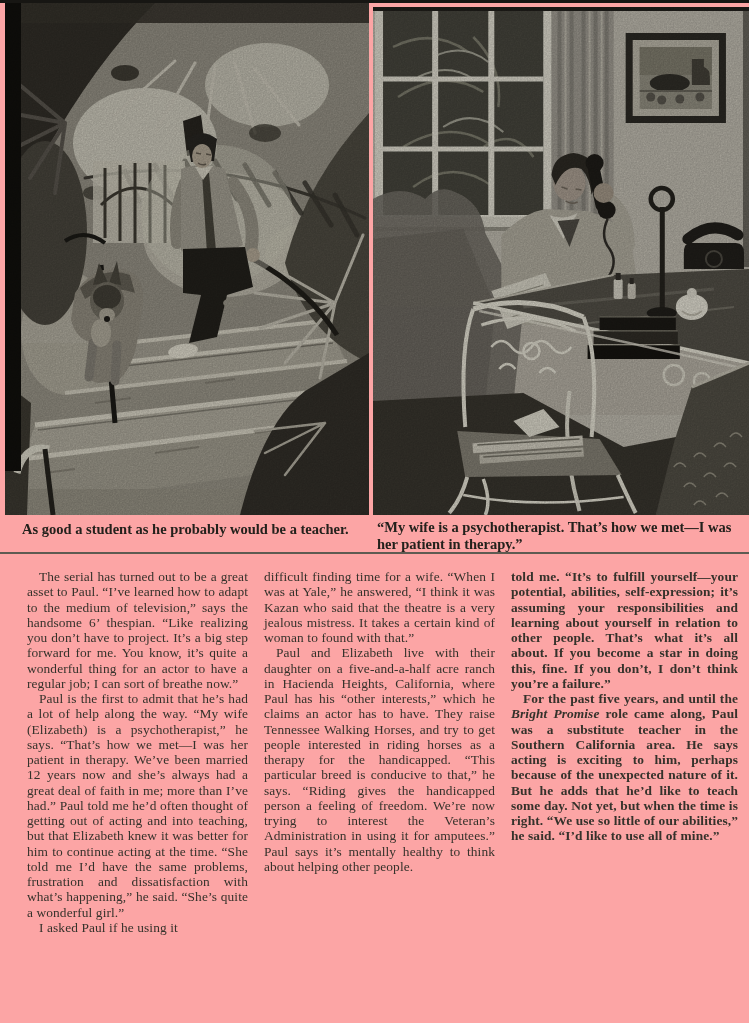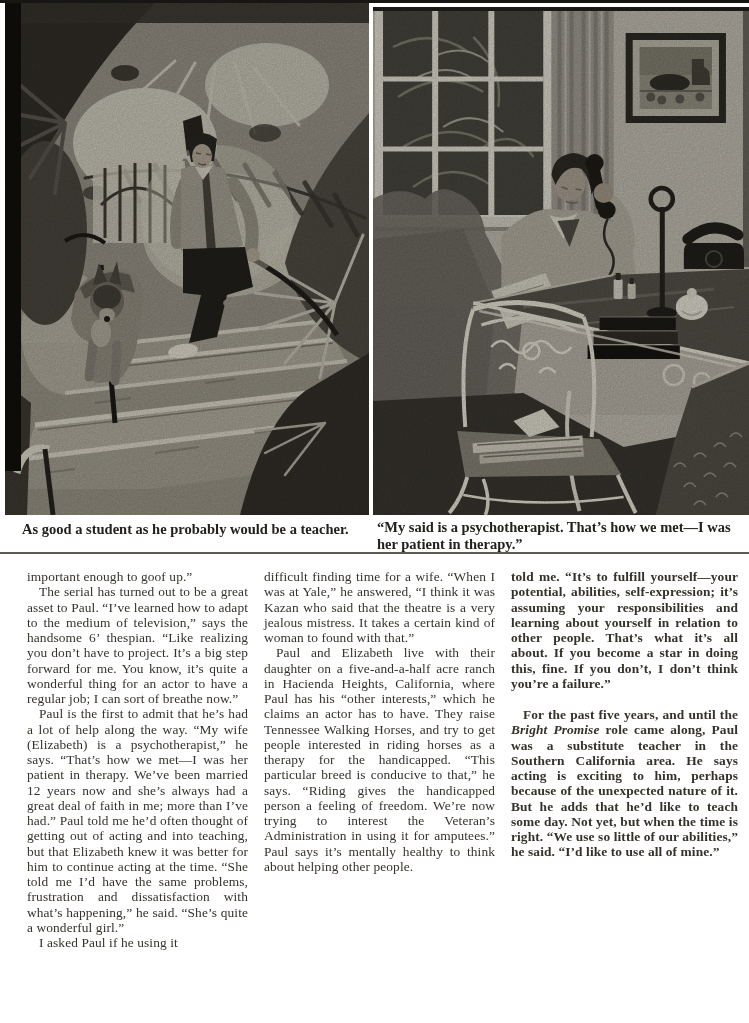--- a/index.html
+++ b/index.html
@@ -1,37 +1,37 @@
 <!DOCTYPE html>
 <html><head>
 <meta charset="utf-8">
 <style>
   html,body{margin:0;padding:0;background:#8a877e;}
   .page{position:relative;width:749px;height:1023px;overflow:hidden;
     background:linear-gradient(135deg,#b1aea5 0%,#bab7ae 38%,#b4b1a8 70%,#aeab a2 100%);
-    background-color:#ffffff;
+    background-color:#fca5a5;
     font-family:"Liberation Serif","DejaVu Serif",serif;}
   .page-top-edge{position:absolute;left:0;top:0;width:749px;height:3px;background:#171613;z-index:5;}
   figure{margin:0;}
   .photo{position:absolute;overflow:hidden;background:#8d897e;}
   .photo-left{left:5px;top:3px;width:364px;height:512px;}
   .photo-right{left:373px;top:7px;width:376px;height:508px;}
   .photo svg{display:block;width:100%;height:100%;}
   .caption{position:absolute;font-weight:bold;font-size:14.5px;line-height:17px;color:#23211c;}
   .caption-left{left:22px;top:521px;width:345px;}
   .caption-right{left:377px;top:519px;width:368px;}
   .rule{position:absolute;left:0;top:552px;width:749px;height:2px;background:#5e5b52;}
   .col{position:absolute;top:569px;font-size:13.4px;line-height:15.25px;text-align:justify;
     color:#35322b;letter-spacing:.1px;}
   #col1{left:27px;width:221px;}
   #col2{left:264px;width:231px;}
   #col3{left:511px;width:227px;font-weight:bold;}
   .para{margin:0;}
   .para.indent{text-indent:12px;}
-  .para.gap{margin-top:16px;}
+  .para.gap{margin-top:0;}
   .end-mark{display:inline-block;width:18px;height:11px;background:#12110e;margin-left:3px;}
 </style>
 </head>
 <body>
 
 <div class="page">
   <div class="page-top-edge"></div>
 
   <figure class="photo photo-left">
     <svg viewBox="0 0 364 512" preserveAspectRatio="none">
@@ -278,27 +278,26 @@
         <polygon points="318,380 375,356 375,508 282,508 300,436" fill="#4e4b42"></polygon>
         <path d="M318,380 L375,356" stroke="#b7b3a6" stroke-width="3"></path>
         <path d="M300,460 q6,-8 12,0 M320,450 q6,-8 12,0 M340,440 q6,-8 12,0 M310,480 q6,-8 12,0 M330,470 q6,-8 12,0 M350,460 q6,-8 12,0 M320,498 q6,-8 12,0 M342,490 q6,-8 12,0 M356,430 q6,-8 12,0" stroke="#8b8779" stroke-width="1.5" fill="none"></path>
       </g>
       <rect x="0" y="0" width="375" height="4" fill="#1f1d19"></rect>
       <rect width="375" height="508" filter="url(#grain)" opacity=".22"></rect>
     </svg>
   </figure>
 
   <div class="caption caption-left">As good a student as he probably would be a teacher.</div>
-  <div class="caption caption-right">“My said is a psychotherapist. That’s how we met—I was her patient in therapy.”</div>
+  <div class="caption caption-right">“My wife is a psychotherapist. That’s how we met—I was her patient in therapy.”</div>
 
   <div class="rule"></div>
 
   <div>
     <div class="col" id="col1">
-        <p class="para"><span>important enough to goof up.”</span></p>
         <p class="para indent"><span>The serial has turned out to be a great asset to Paul. “I’ve learned how to adapt to the medium of television,” says the handsome 6’ thespian. “Like realizing you don’t have to project. It’s a big step forward for me. You know, it’s quite a wonderful thing for an actor to have a regular job; I can sort of breathe now.”</span></p>
         <p class="para indent"><span>Paul is the first to admit that he’s had a lot of help along the way. “My wife (Elizabeth) is a psychotherapist,” he says. “That’s how we met—I was her patient in therapy. We’ve been married 12 years now and she’s always had a great deal of faith in me; more than I’ve had.” Paul told me he’d often thought of getting out of acting and into teaching, but that Elizabeth knew it was better for him to continue acting at the time. “She told me I’d have the same problems, frustration and dissatisfaction with what’s happening,” he said. “She’s quite a wonderful girl.”</span></p>
         <p class="para indent"><span>I asked Paul if he using it</span></p>
       </div>
     <div class="col" id="col2">
         <p class="para"><span>difficult finding time for a wife. “When I was at Yale,” he answered, “I think it was Kazan who said that the theatre is a very jealous mistress. It takes a certain kind of woman to found with that.”</span></p>
         <p class="para indent"><span>Paul and Elizabeth live with their daughter on a five-and-a-half acre ranch in Hacienda Heights, California, where Paul has his “other interests,” which he claims an actor has to have. They raise Tennessee Walking Horses, and try to get people interested in riding horses as a therapy for the handicapped. “This particular breed is conducive to that,” he says. “Riding gives the handicapped person a feeling of freedom. We’re now trying to interest the Veteran’s Administration in using it for amputees.” Paul says it’s mentally healthy to think about helping other people.</span></p>
       </div>
     <div class="col" id="col3">
         <p class="para"><span>told me. “It’s to fulfill yourself—your potential, abilities, self-expression; it’s assuming your responsibilities and learning about yourself in relation to other people. That’s what it’s all about. If you become a star in doing this, fine. If you don’t, I don’t think you’re a failure.”</span></p>

